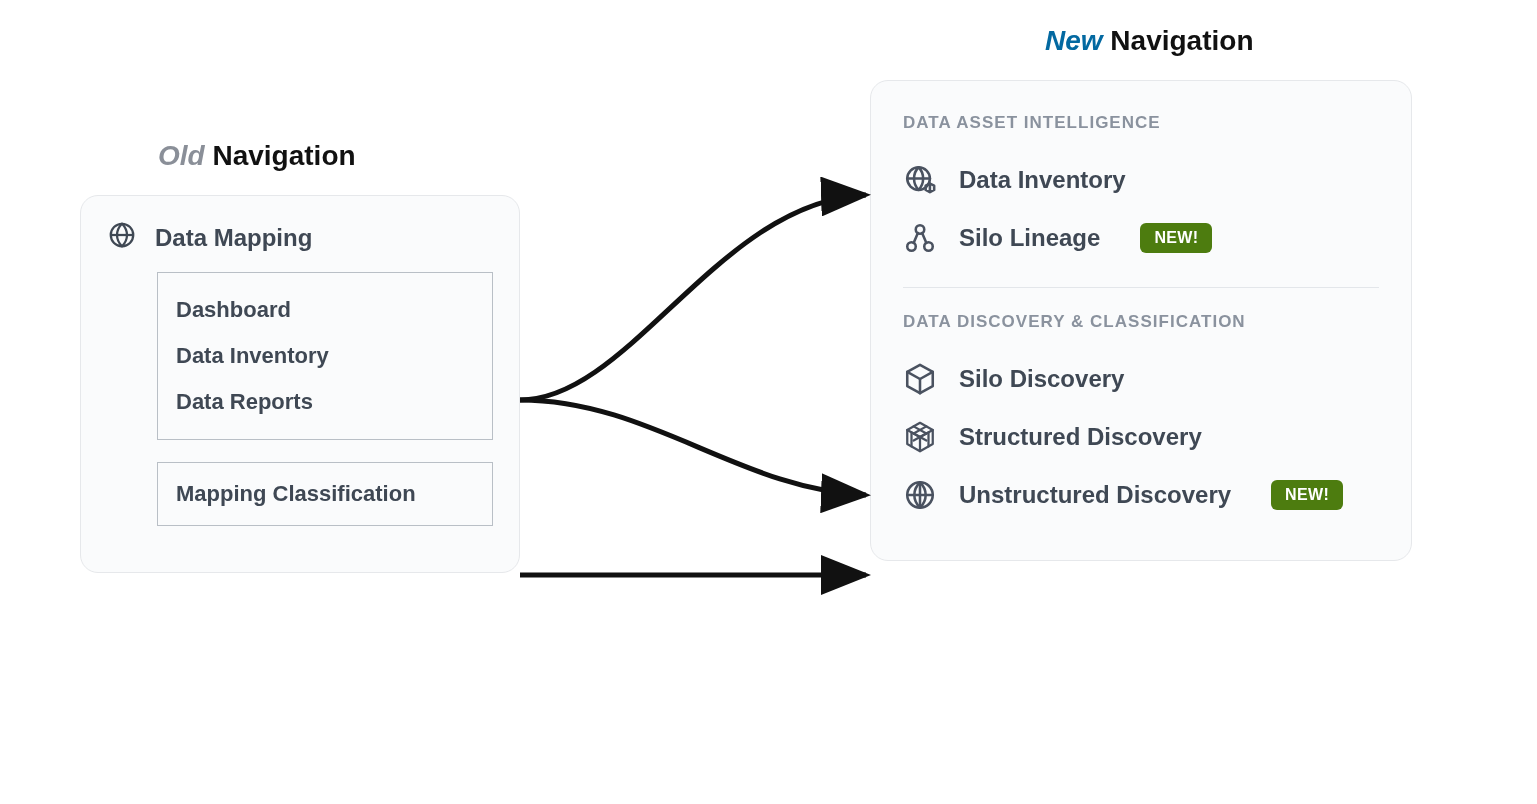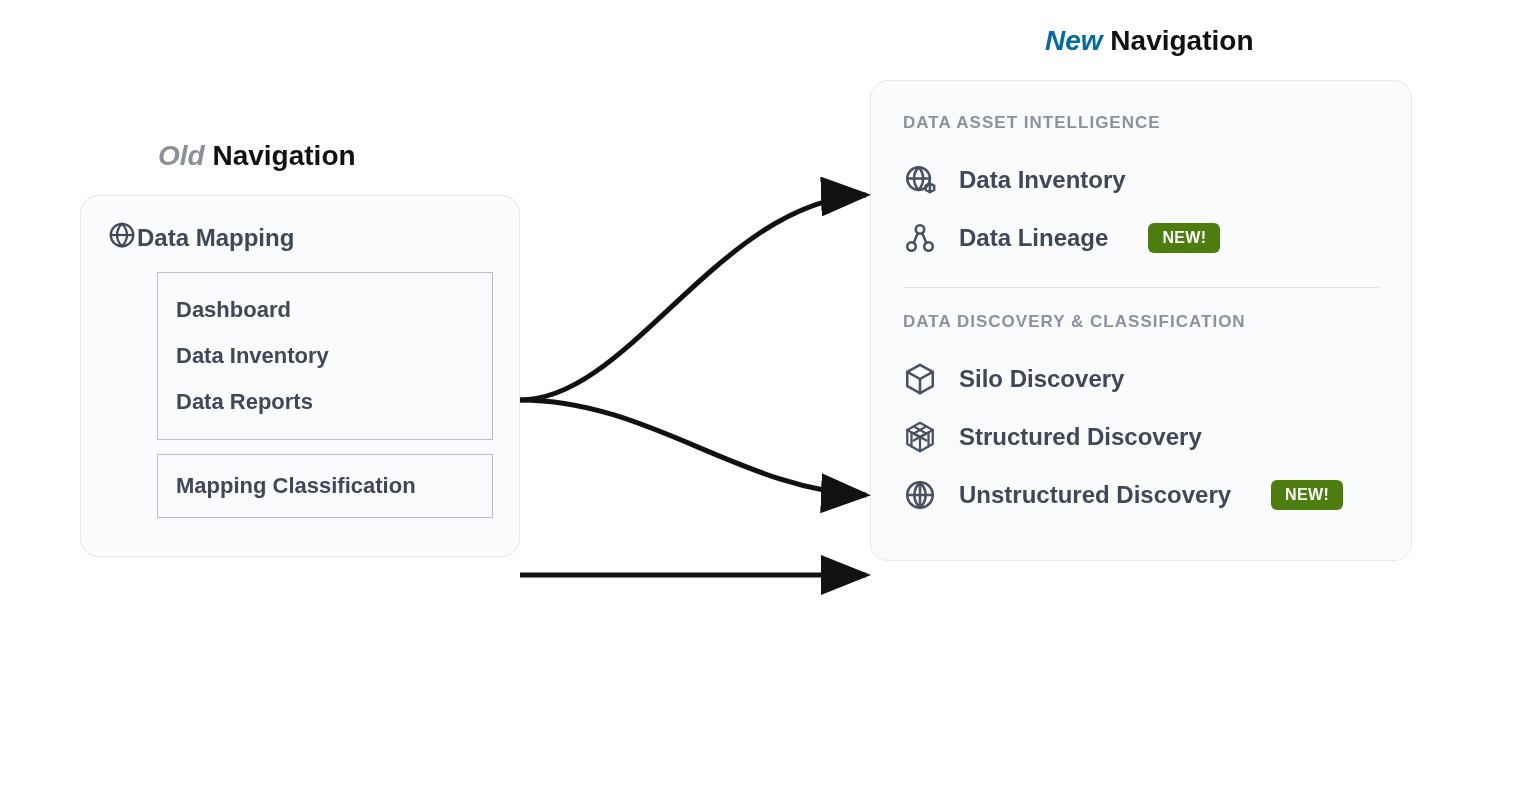--- a/index.html
+++ b/index.html
@@ -31,30 +31,31 @@
   }
   
   .old-panel {
     left: 80px;
     top: 195px;
     width: 440px;
   }
   .old-heading {
     display: flex;
     align-items: center;
+    gap: 18px;
     font-size: 24px;
     font-weight: 700;
     color: #3f4854;
     margin-bottom: 16px;
   }
   .old-heading svg { width: 30px; height: 30px; color: #3f4854; }
   .subbox {
     border: 1px solid #b9bfc6;
     margin-left: 50px;
-    margin-bottom: 14px;
+    margin-bottom: 22px;
     padding: 14px 18px;
   }
   .sub-item {
     font-size: 22px;
     font-weight: 700;
     color: #3f4854;
     padding: 10px 0;
   }
   
   .new-panel {
@@ -164,21 +165,21 @@
   <div class="nav-item">
     <span class="ic">
       <svg viewBox="0 0 24 24" fill="none" stroke="currentColor" stroke-width="1.8" stroke-linecap="round" stroke-linejoin="round">
         <circle cx="6" cy="18" r="3"></circle>
         <circle cx="18" cy="18" r="3"></circle>
         <circle cx="12" cy="6" r="3"></circle>
         <path d="M10.5 8.5L7.5 15.5"></path>
         <path d="M13.5 8.5L16.5 15.5"></path>
       </svg>
     </span>
-    <span class="lbl">Data Lineage</span>
+    <span class="lbl">Silo Lineage</span>
     <span class="badge">NEW!</span>
   </div>
 
   <div class="divider"></div>
 
   <div class="section-label">DATA DISCOVERY &amp; CLASSIFICATION</div>
 
   <div class="nav-item">
     <span class="ic">
       <svg viewBox="0 0 24 24" fill="none" stroke="currentColor" stroke-width="1.8" stroke-linecap="round" stroke-linejoin="round">

